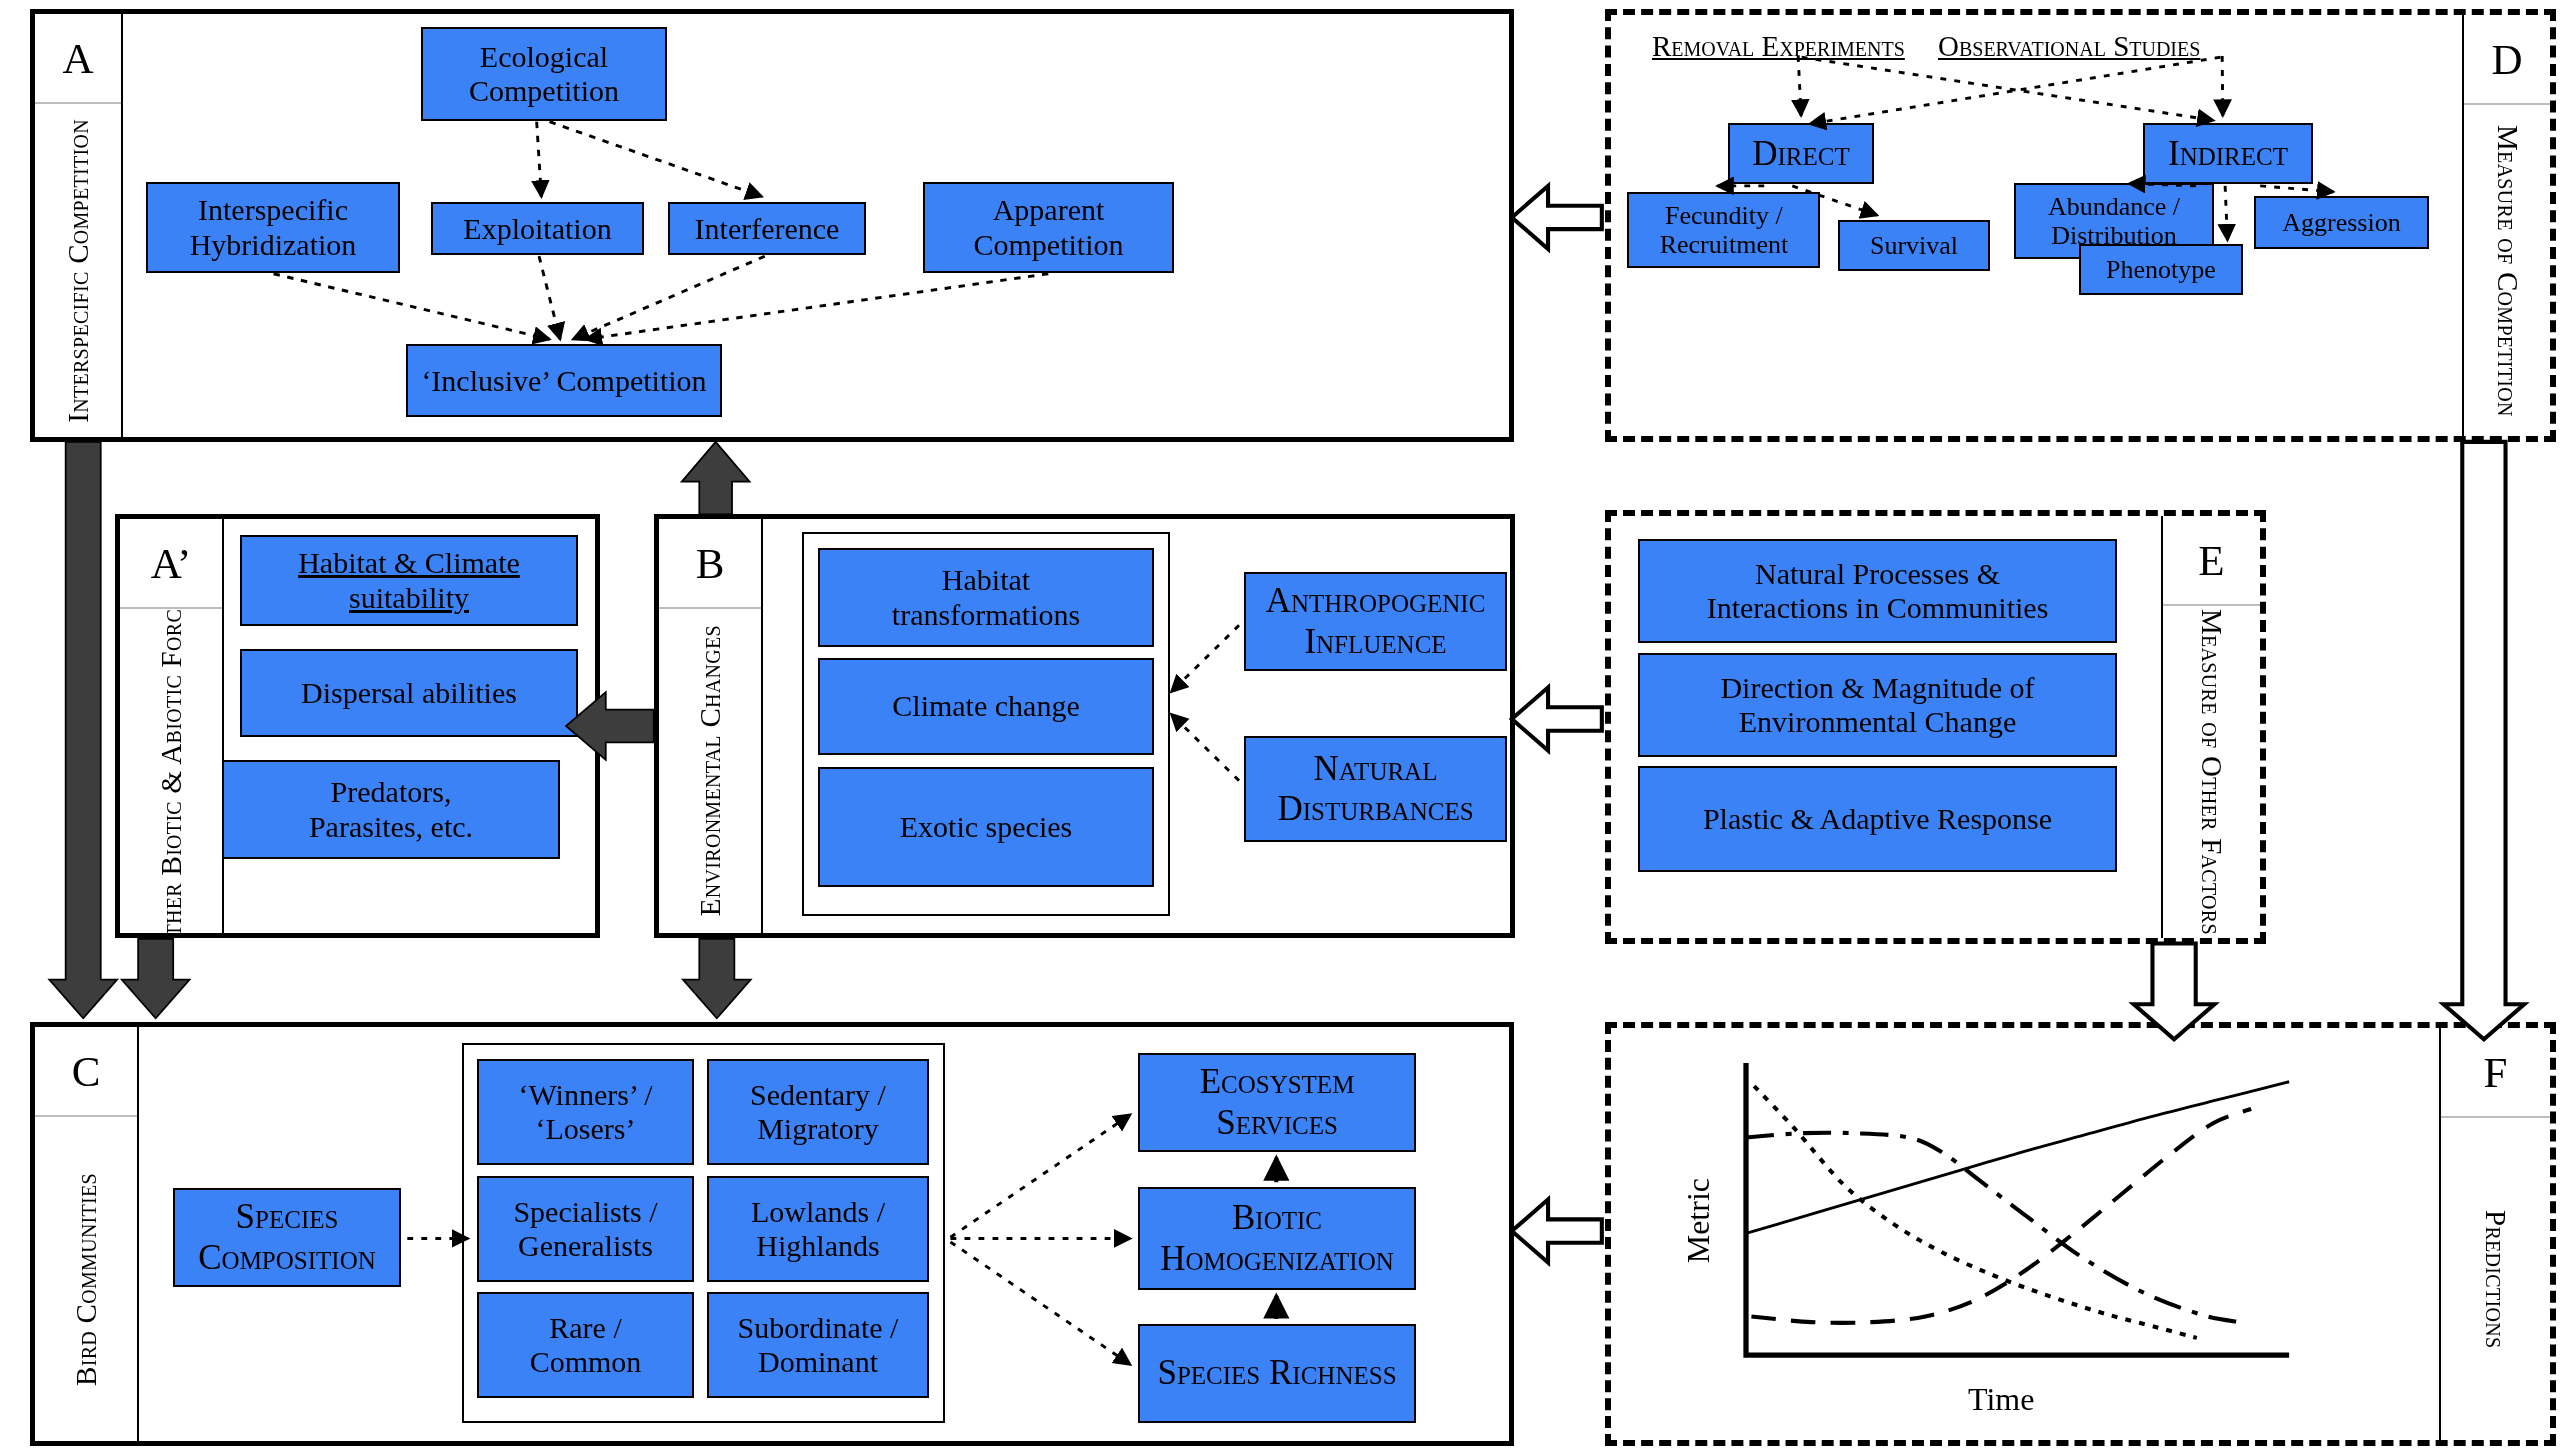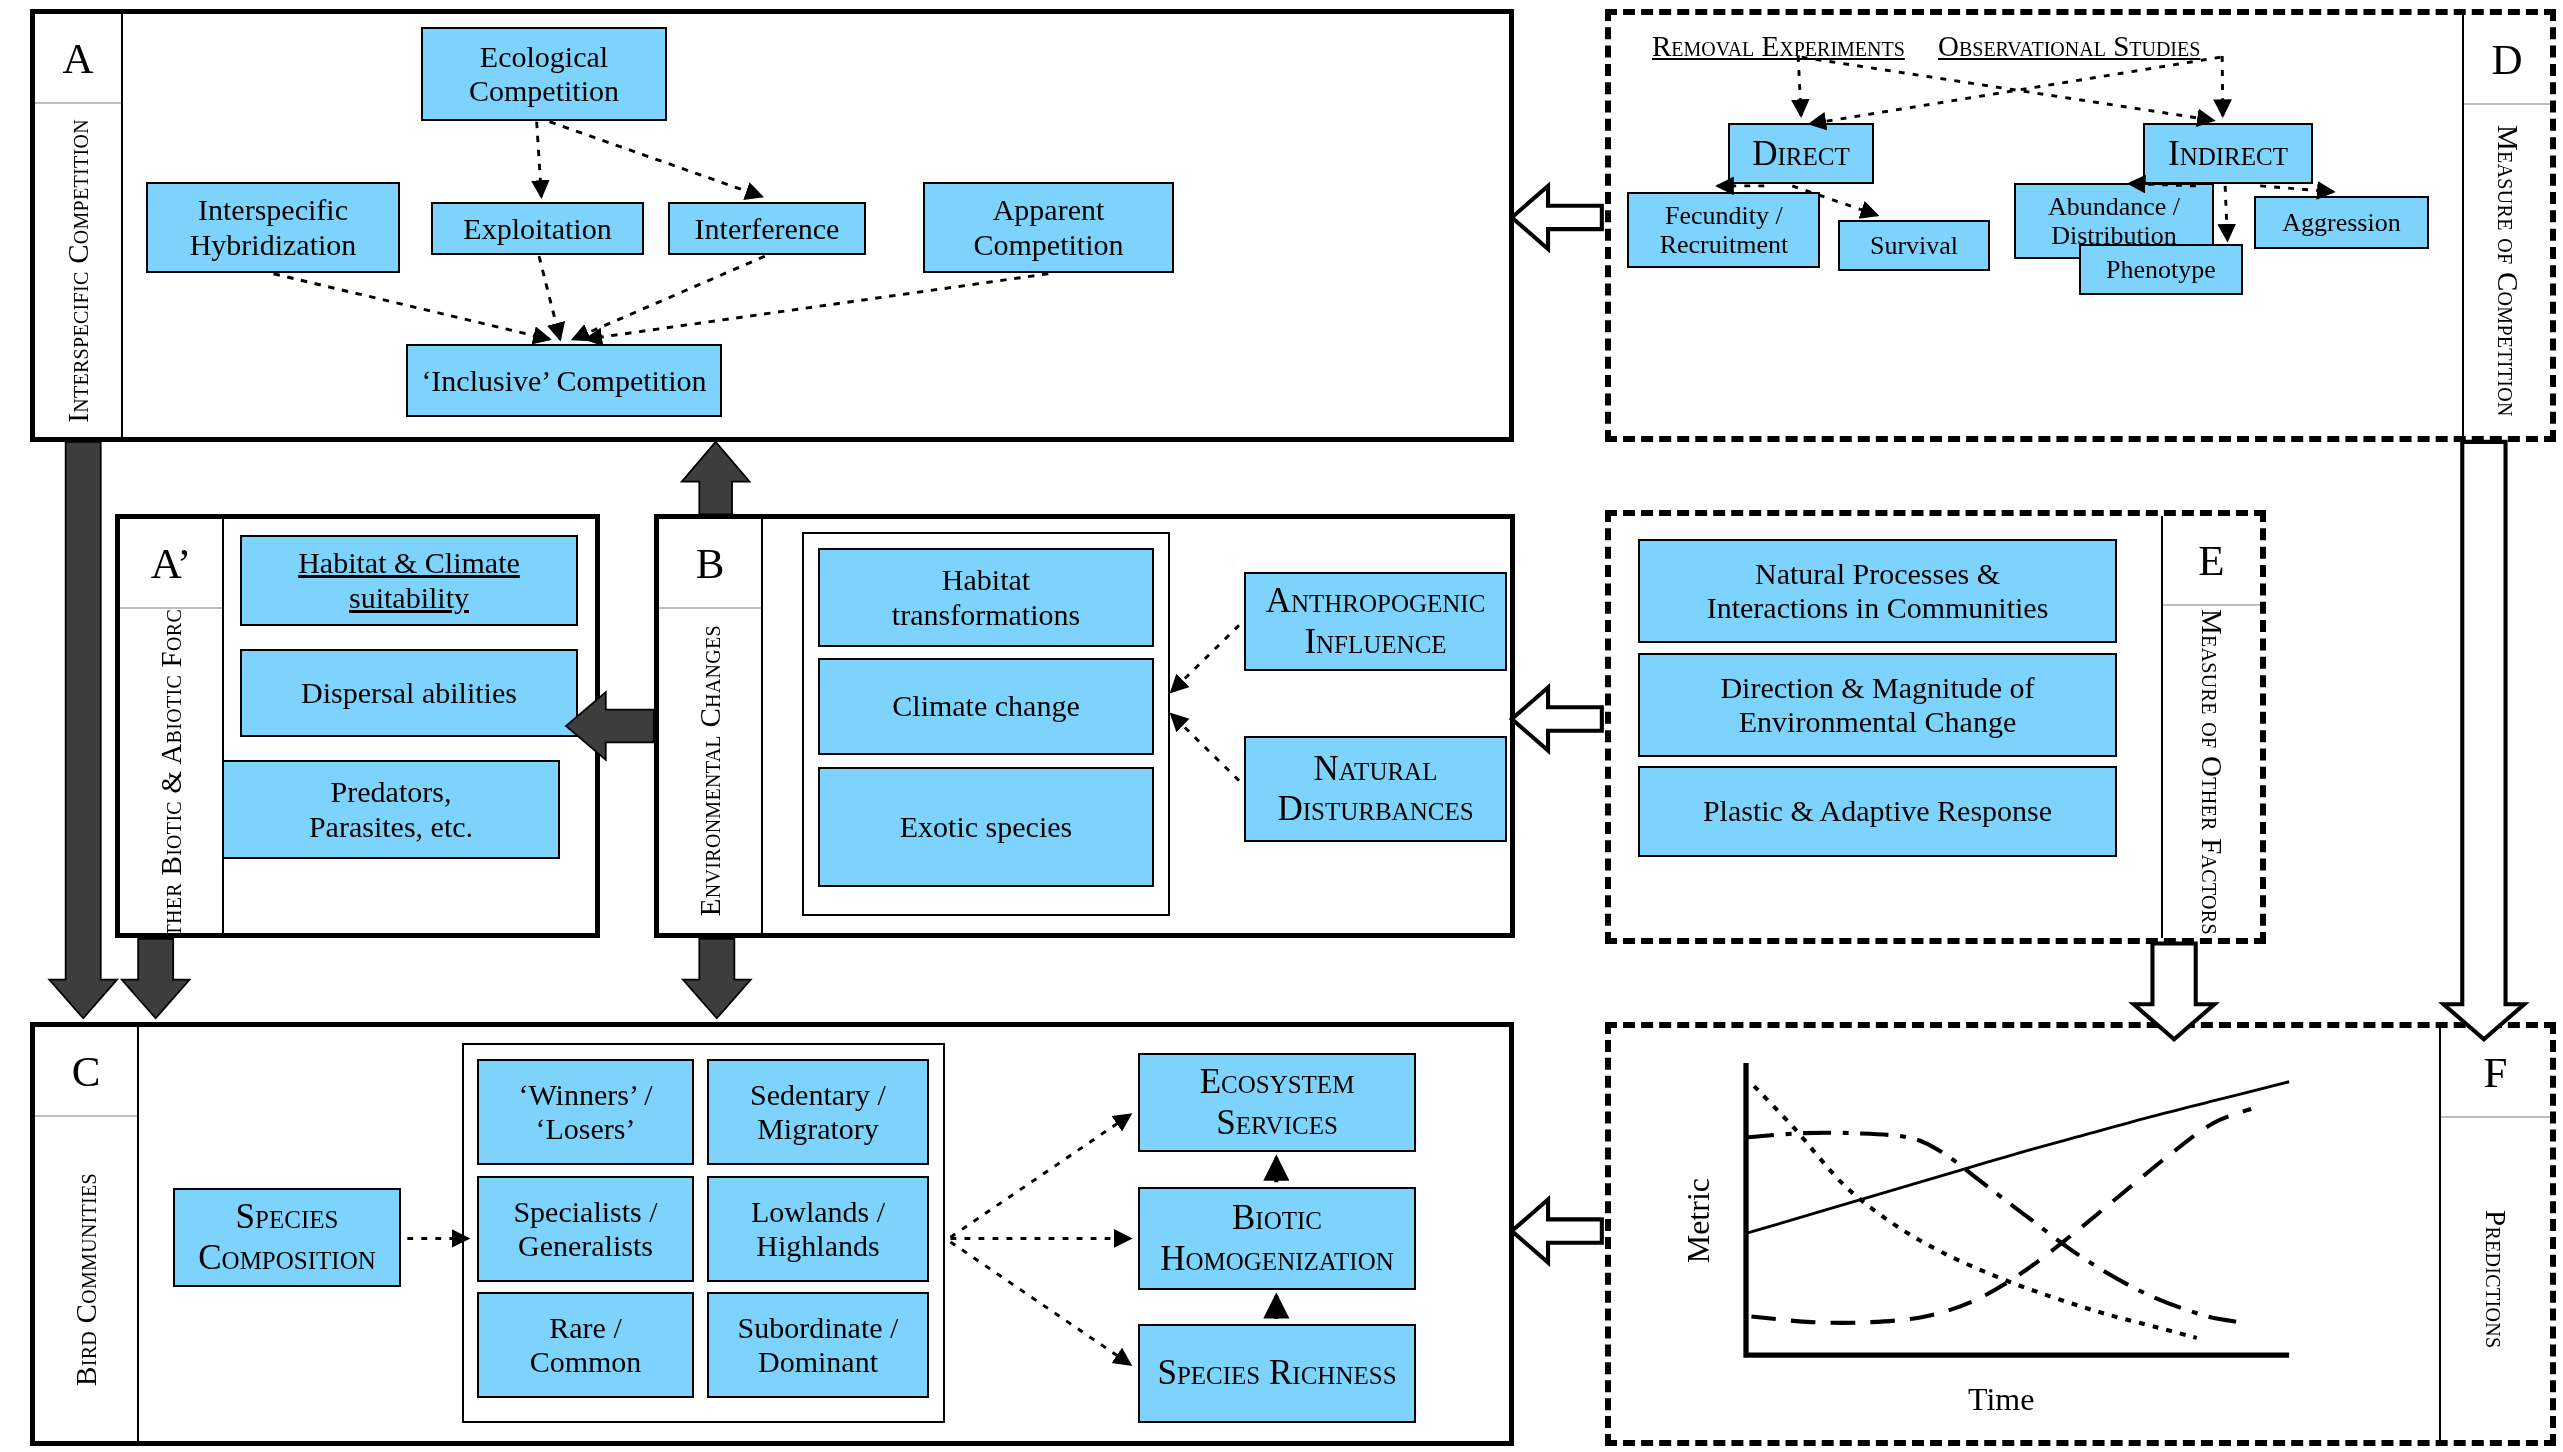--- a/index.html
+++ b/index.html
@@ -20,21 +20,21 @@
                     justify-content:center;font-size:43px;line-height:1;
                     border-bottom:2.3px solid #bdbdbd;}
   .labelcol .caption{flex:1 1 auto;display:flex;align-items:center;justify-content:center;
                      overflow:hidden;}
   .vert{writing-mode:vertical-rl;text-orientation:mixed;white-space:nowrap;
         font-size:29px;letter-spacing:0.3px;text-align:center;}
   .vert.up{transform:rotate(180deg);}
   .sc{font-variant:small-caps;}
 
   
-  .nbox{position:absolute;box-sizing:border-box;border:2.9px solid #000;background:#7dd3fc;
+  .nbox{position:absolute;box-sizing:border-box;border:2.9px solid #000;background:#3b82f6;
         display:flex;align-items:center;justify-content:center;text-align:center;
         font-size:30px;line-height:1.15;padding:2.3px 4.7px;}
   .nbox.small{font-size:26px;}
   .nbox.scaps{font-variant:small-caps;font-size:35px;}
   .group{position:absolute;box-sizing:border-box;border:2.9px solid #000;background:#fff;}
 
   .hdr{position:absolute;font-size:29px;font-variant:small-caps;
        text-decoration:underline;white-space:nowrap;}
 
   svg.ov{position:absolute;left:0;top:0;overflow:visible;pointer-events:none;}
@@ -163,21 +163,21 @@
     <div class="labelcol rightcol" style="width:99px;border-left:2.9px solid #000;">
       <div class="letter">E</div>
       <div class="caption">
         <div class="vert sc">Measure of Other Factors</div>
       </div>
     </div>
     <div class="nbox" style="left:27px;top:23.4px;width:479px;height:104px;white-space:pre-line;">Natural Processes &amp;
 Interactions in Communities</div>
     <div class="nbox" style="left:27px;top:137px;width:479px;height:104px;white-space:pre-line;">Direction &amp; Magnitude of
 Environmental Change</div>
-    <div class="nbox" style="left:27px;top:250px;width:479px;height:91px;">Plastic &amp; Adaptive Response</div>
+    <div class="nbox" style="left:27px;top:250px;width:479px;height:106px;">Plastic &amp; Adaptive Response</div>
   </div>
 
   <div class="panel solid" style="left:30px;top:1022px;width:1484px;height:424px;">
     <div class="labelcol leftcol" style="width:104px;">
       <div class="letter">C</div>
       <div class="caption">
         <div class="vert sc up">Bird Communities</div>
       </div>
     </div>
 

